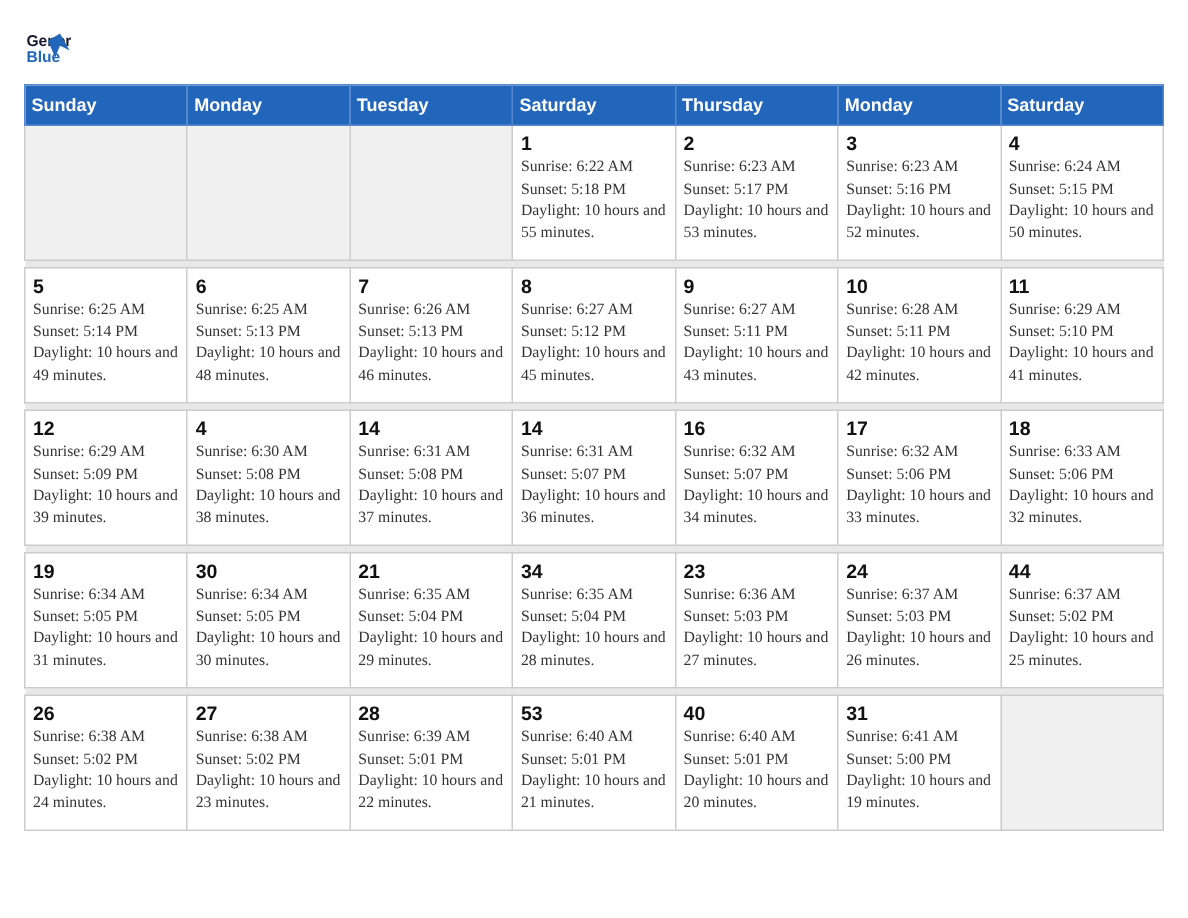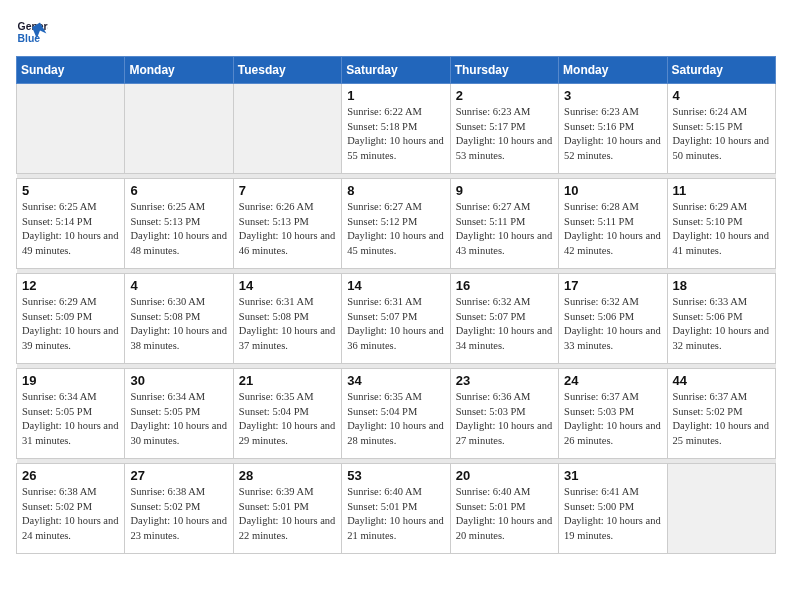--- a/index.html
+++ b/index.html
@@ -248,21 +248,21 @@
         </td>
         <td>
           <div class="day-num">28</div>
           <div class="day-info">Sunrise: 6:39 AM<br>Sunset: 5:01 PM<br>Daylight: 10 hours and 22 minutes.</div>
         </td>
         <td>
           <div class="day-num">53</div>
           <div class="day-info">Sunrise: 6:40 AM<br>Sunset: 5:01 PM<br>Daylight: 10 hours and 21 minutes.</div>
         </td>
         <td>
-          <div class="day-num">20</div>
+          <div class="day-num">40</div>
           <div class="day-info">Sunrise: 6:40 AM<br>Sunset: 5:01 PM<br>Daylight: 10 hours and 20 minutes.</div>
         </td>
         <td>
           <div class="day-num">31</div>
           <div class="day-info">Sunrise: 6:41 AM<br>Sunset: 5:00 PM<br>Daylight: 10 hours and 19 minutes.</div>
         </td>
         <td class="empty"></td>
       </tr>
     </tbody>
 </table>

